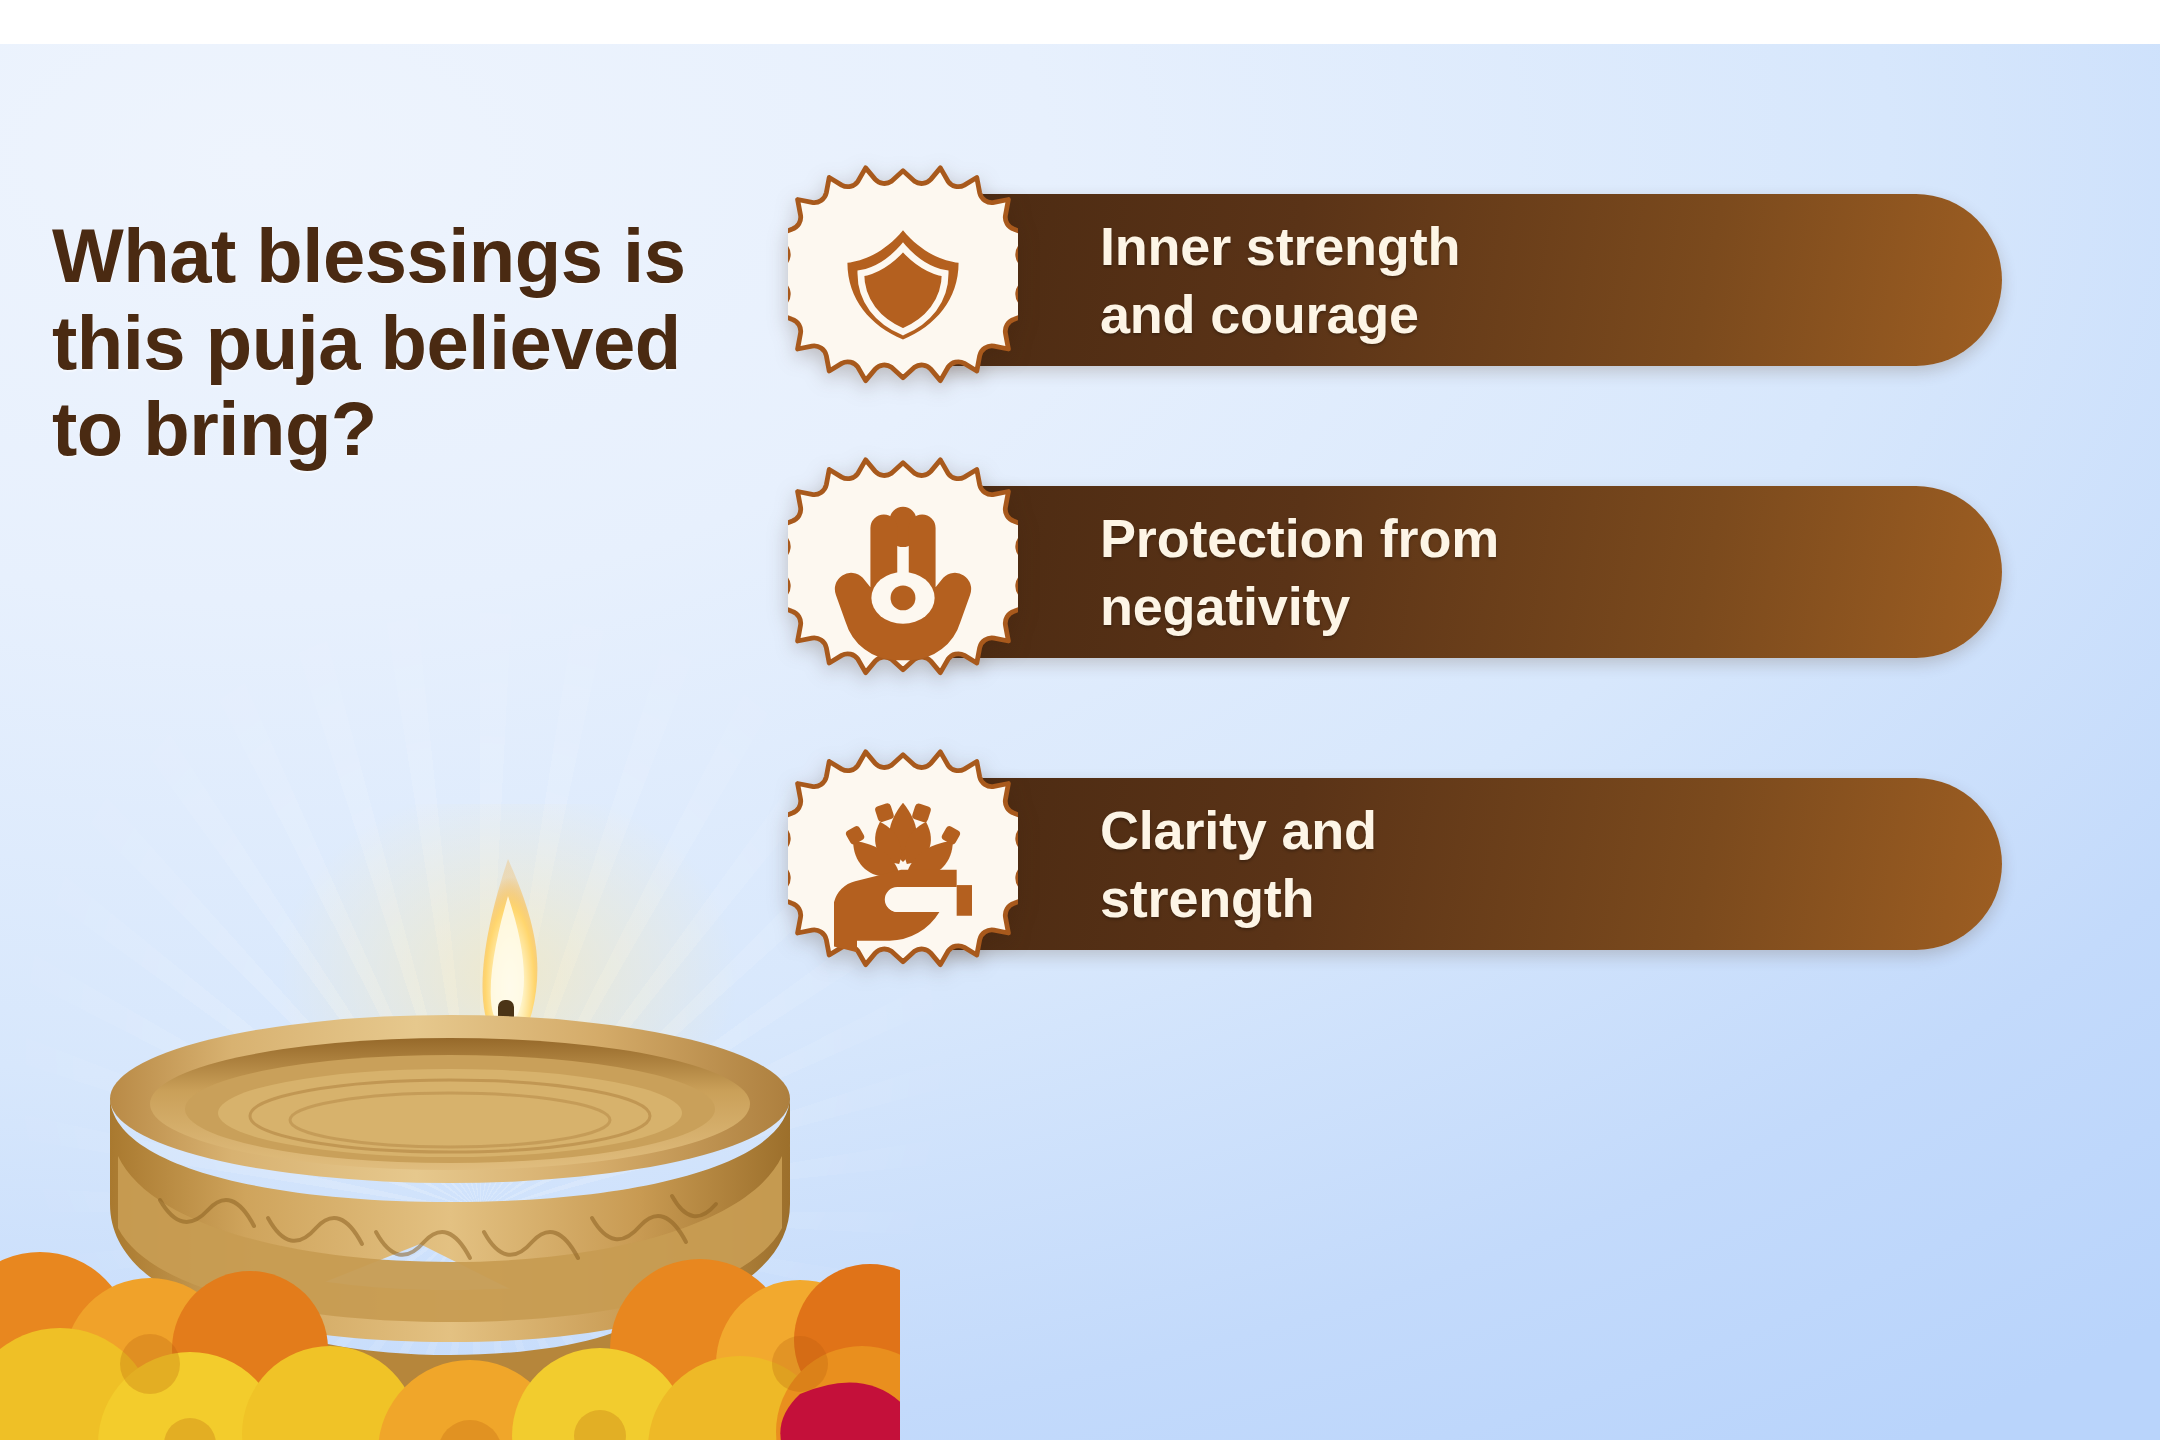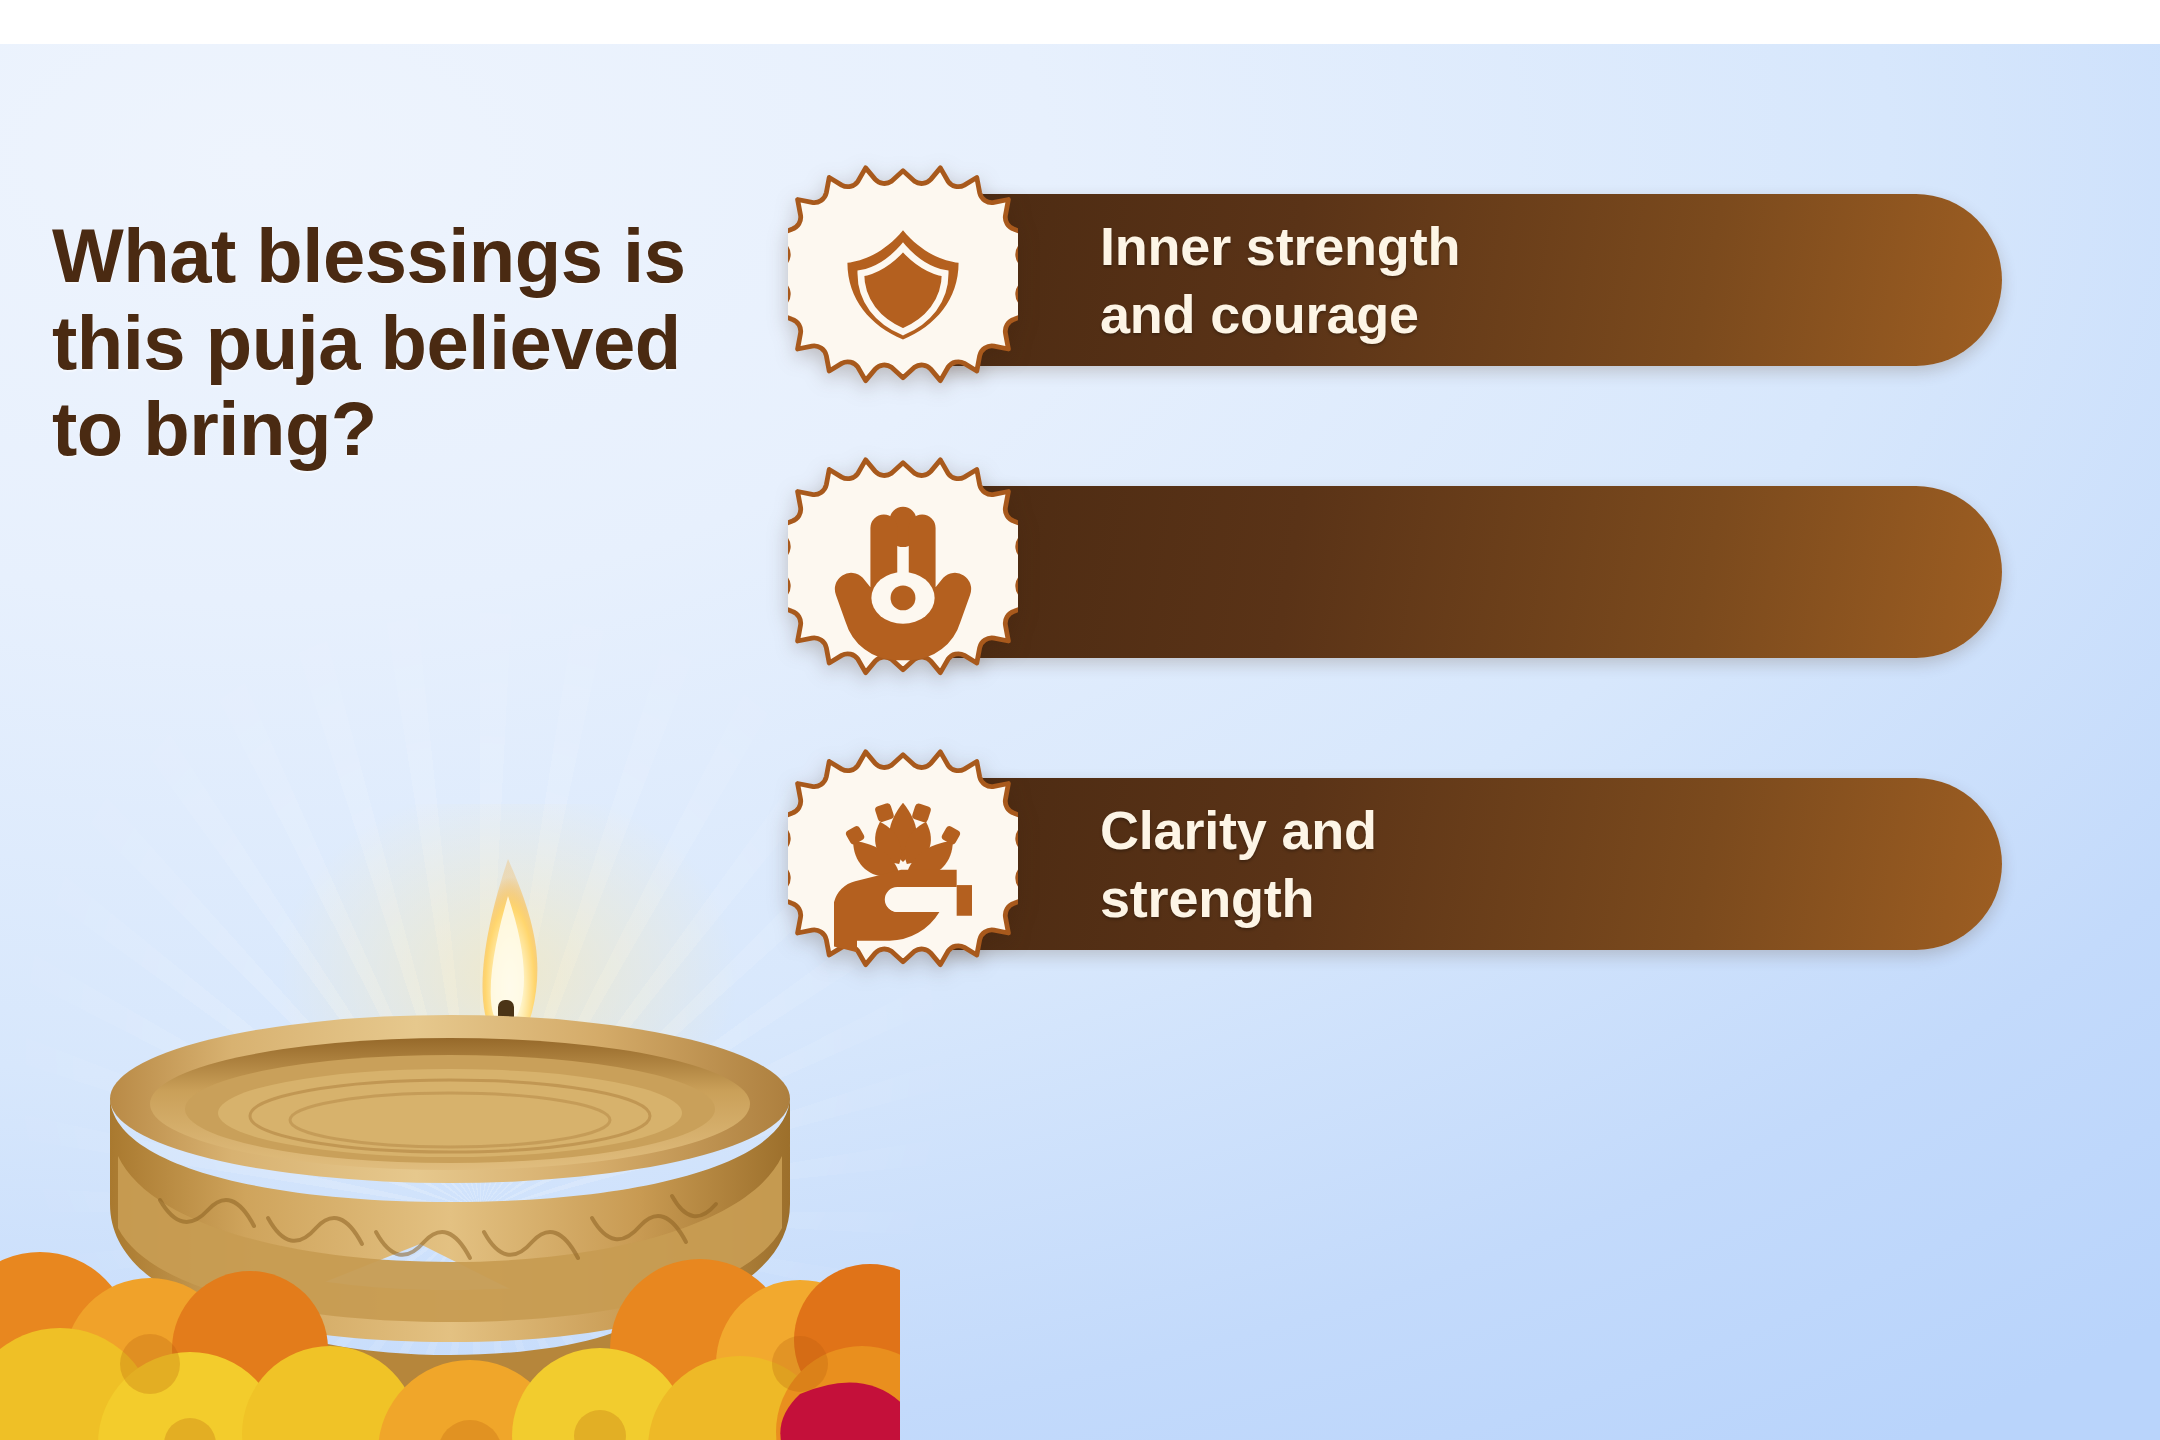--- a/index.html
+++ b/index.html
@@ -256,20 +256,22 @@
           <rect x="106" y="52" width="28" height="42" rx="14" fill="#b4601f"></rect>
 
           <path d="M86 74 a14 14 0 0 1 28 0 l0 48 l12 0 l0 -48 a14 14 0 0 1 28 0 l0 62
                    l8 -10 a17 17 0 0 1 28 18 l-10 28 a56 56 0 0 1 -52 40 l-16 0
                    a56 56 0 0 1 -52 -40 l-10 -28 a17 17 0 0 1 28 -18 l8 10 Z" fill="#b4601f"></path>
 
           <ellipse cx="120" cy="147" rx="33" ry="27" fill="#fdf8f0"></ellipse>
           <circle cx="120" cy="147" r="13" fill="#b4601f"></circle>
         </svg>
       </div>
+      <div class="pill-label">Protection from
+negativity</div>
     </div>
 
     <div class="card">
       <div class="pill"></div>
       <div class="badge">
         <svg viewBox="0 0 240 240" xmlns="http://www.w3.org/2000/svg">
           <path d="M120 6
                    l12 11 a13 13 0 0 0 17 -2 l10 -12 l8 14 a13 13 0 0 0 17 4 l13 -8 l3 16 a13 13 0 0 0 15 10 l15 -3 l-3 16 a13 13 0 0 0 9 15 l15 6 l-9 13 a13 13 0 0 0 2 17 l12 11 l-12 11 a13 13 0 0 0 -2 17 l9 13 l-15 6 a13 13 0 0 0 -9 15 l3 16 l-15 -3 a13 13 0 0 0 -15 10 l-3 16 l-13 -8 a13 13 0 0 0 -17 4 l-8 14 l-10 -12 a13 13 0 0 0 -17 -2 l-12 11 l-12 -11 a13 13 0 0 0 -17 2 l-10 12 l-8 -14 a13 13 0 0 0 -17 -4 l-13 8 l-3 -16 a13 13 0 0 0 -15 -10 l-15 3 l3 -16 a13 13 0 0 0 -9 -15 l-15 -6 l9 -13 a13 13 0 0 0 -2 -17 l-12 -11 l12 -11 a13 13 0 0 0 2 -17 l-9 -13 l15 -6 a13 13 0 0 0 9 -15 l-3 -16 l15 3 a13 13 0 0 0 15 -10 l3 -16 l13 8 a13 13 0 0 0 17 -4 l8 -14 l10 12 a13 13 0 0 0 17 2 Z" fill="#fdf8f0" stroke="#a8591c" stroke-width="5" stroke-linejoin="round"></path>
           <g fill="#b4601f">
 

